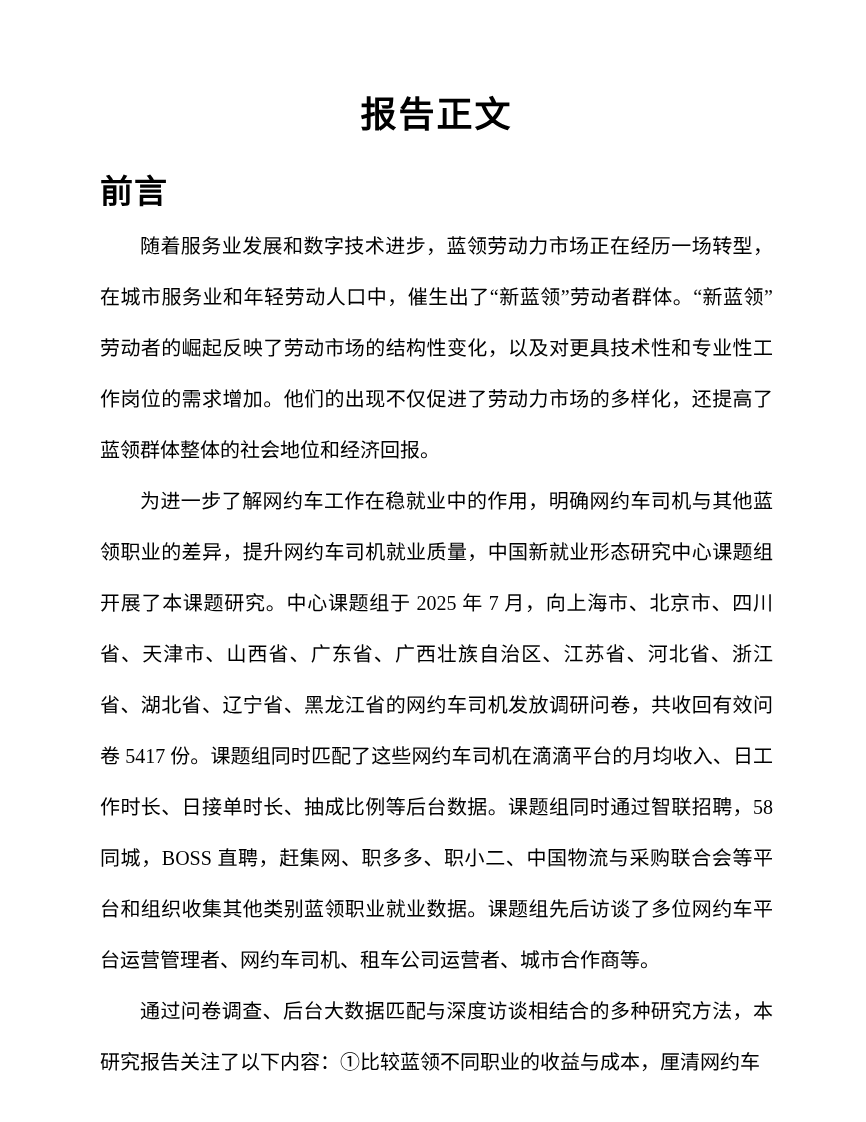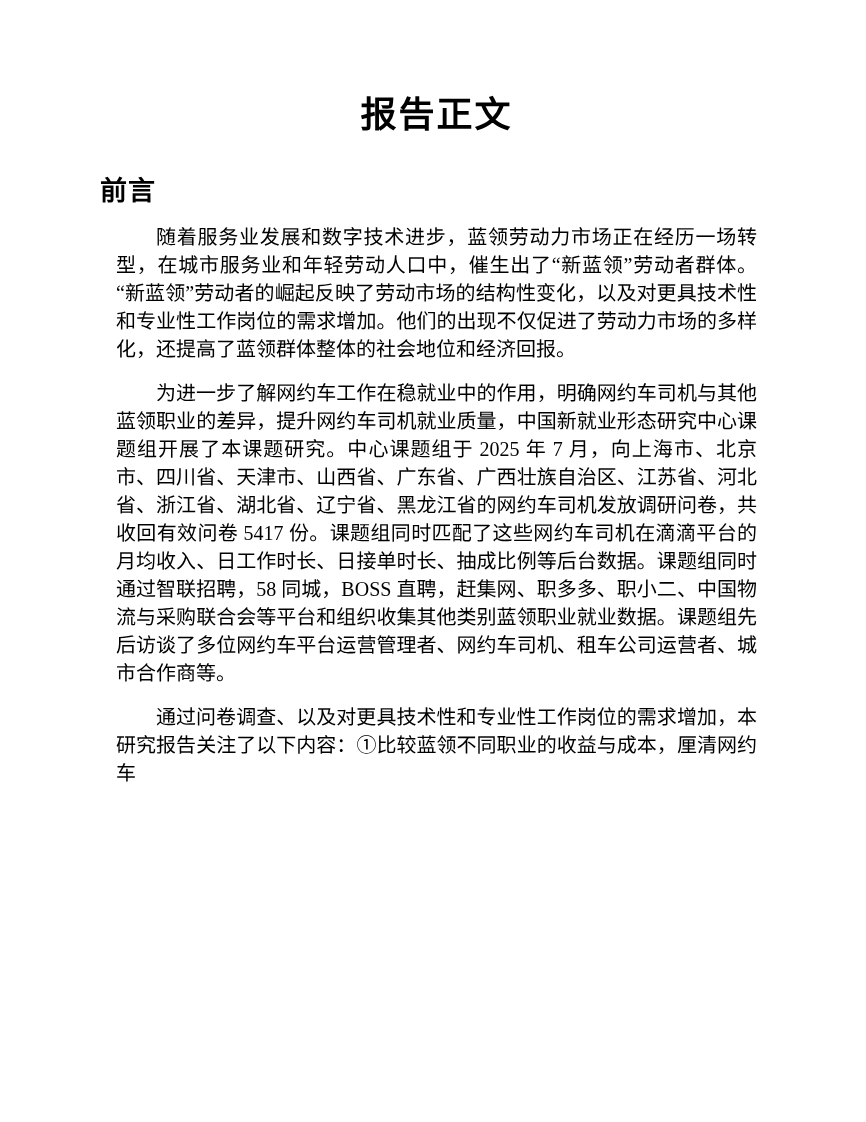--- a/index.html
+++ b/index.html
@@ -24,44 +24,44 @@
     font-family: "Liberation Sans", "DejaVu Sans", sans-serif;
     font-size: 36px;
     line-height: 32px;
     font-weight: bold;
     text-align: center;
     letter-spacing: 2px;
   }
   .section-heading {
     margin: 45px 0 0 0;
     font-family: "Liberation Sans", "DejaVu Sans", sans-serif;
-    font-size: 27px;
+    font-size: 33px;
     line-height: 31px;
     font-weight: bold;
     text-align: left;
     letter-spacing: 1px;
   }
   .body-text {
     margin-top: 14px;
   }
   .body-text p {
-    margin: 16px;
+    margin: 0;
     font-size: 20px;
-    line-height: 28px;
+    line-height: 51px;
     text-align: justify;
     text-indent: 2em;
     word-break: break-all;
   }
 </style>
 </head>
 <body>
 
 <div class="page">
   <h1 class="doc-title">报告正文</h1>
 
   <h2 class="section-heading">前言</h2>
 
   <div class="body-text">
     <p>随着服务业发展和数字技术进步，蓝领劳动力市场正在经历一场转型，在城市服务业和年轻劳动人口中，催生出了“新蓝领”劳动者群体。“新蓝领”劳动者的崛起反映了劳动市场的结构性变化，以及对更具技术性和专业性工作岗位的需求增加。他们的出现不仅促进了劳动力市场的多样化，还提高了蓝领群体整体的社会地位和经济回报。</p>
     <p>为进一步了解网约车工作在稳就业中的作用，明确网约车司机与其他蓝领职业的差异，提升网约车司机就业质量，中国新就业形态研究中心课题组开展了本课题研究。中心课题组于 2025 年 7 月，向上海市、北京市、四川省、天津市、山西省、广东省、广西壮族自治区、江苏省、河北省、浙江省、湖北省、辽宁省、黑龙江省的网约车司机发放调研问卷，共收回有效问卷 5417 份。课题组同时匹配了这些网约车司机在滴滴平台的月均收入、日工作时长、日接单时长、抽成比例等后台数据。课题组同时通过智联招聘，58 同城，BOSS 直聘，赶集网、职多多、职小二、中国物流与采购联合会等平台和组织收集其他类别蓝领职业就业数据。课题组先后访谈了多位网约车平台运营管理者、网约车司机、租车公司运营者、城市合作商等。</p>
-    <p>通过问卷调查、以及对更具技术性和专业性工作岗位的需求增加，本研究报告关注了以下内容：①比较蓝领不同职业的收益与成本，厘清网约车</p>
+    <p>通过问卷调查、后台大数据匹配与深度访谈相结合的多种研究方法，本研究报告关注了以下内容：①比较蓝领不同职业的收益与成本，厘清网约车</p>
   </div>
 </div>
 
 </body></html>

